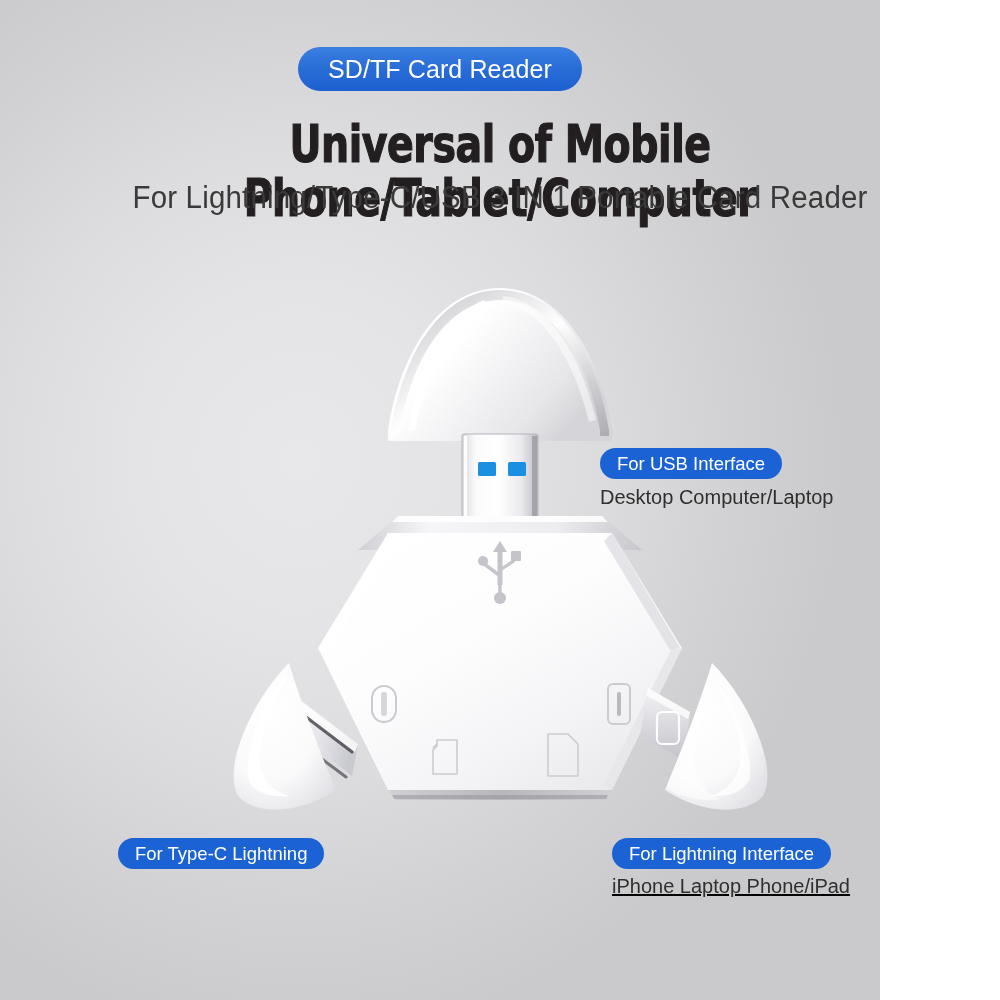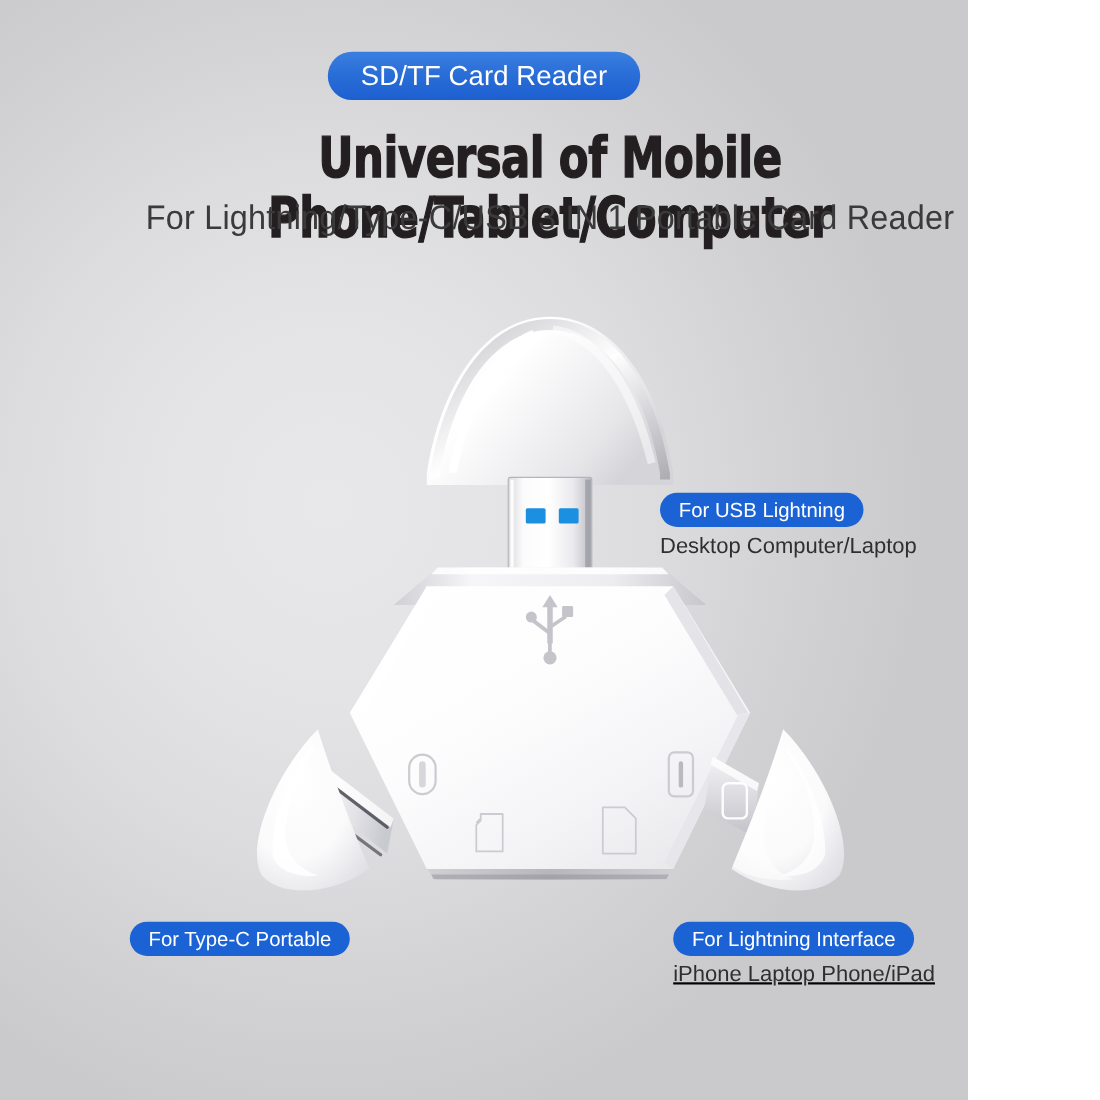--- a/index.html
+++ b/index.html
@@ -279,26 +279,26 @@
     </g>
   </svg>
 
   <div class="badge-pill" id="title-pill">SD/TF Card Reader</div>
 
   <div id="headline">Universal of Mobile Phone/Tablet/Computer</div>
 
   <div id="subhead">For Lightning/Type-C/USB  3 IN 1 Portable Card Reader</div>
 
   <div class="callout" id="callout-usb">
-    <div class="pill">For USB Lightning</div>
+    <div class="pill">For USB Interface</div>
     <div class="desc">Desktop Computer/Laptop</div>
   </div>
 
   <div class="callout" id="callout-typec">
-    <div class="pill">For Type-C Portable</div>
+    <div class="pill">For Type-C Lightning</div>
   </div>
 
   <div class="callout" id="callout-lightning">
     <div class="pill">For Lightning Interface</div>
     <div class="desc">iPhone Laptop Phone/iPad</div>
   </div>
 
 </div>
 
 </body></html>

